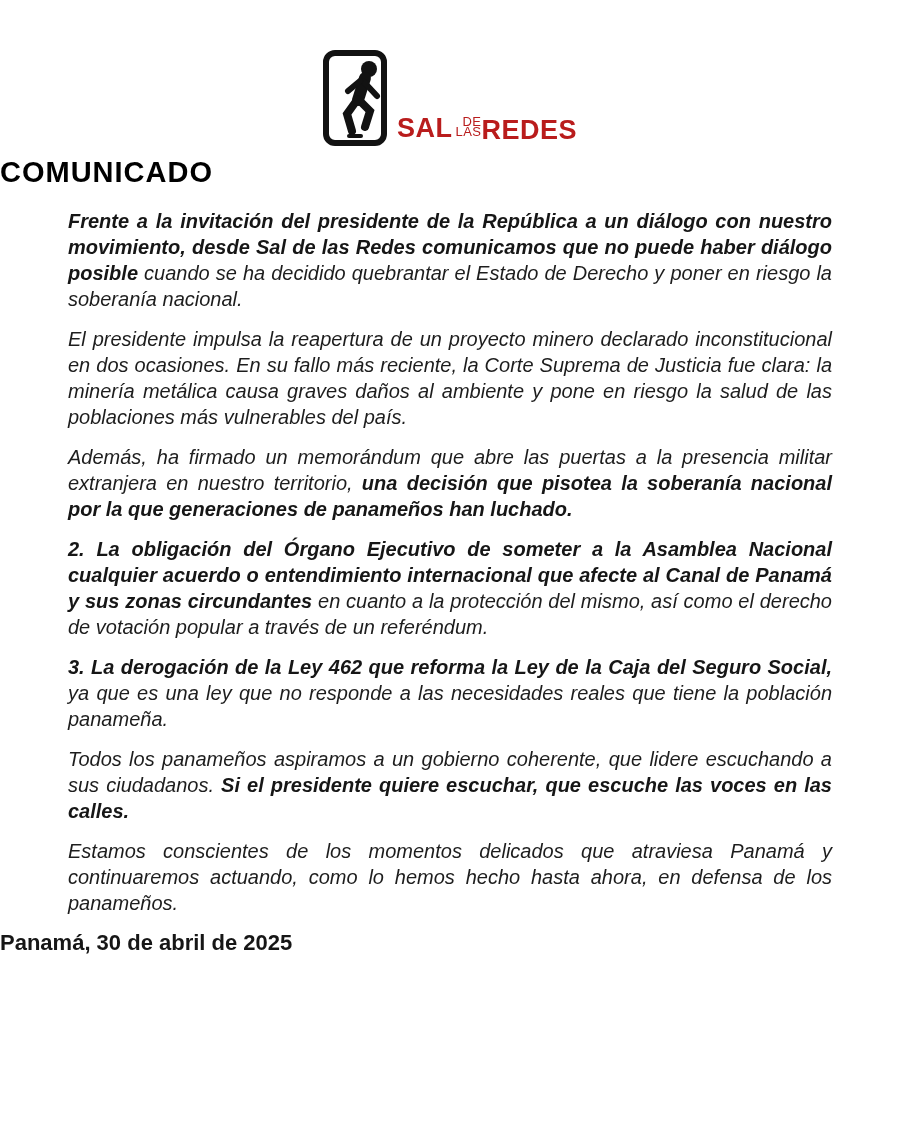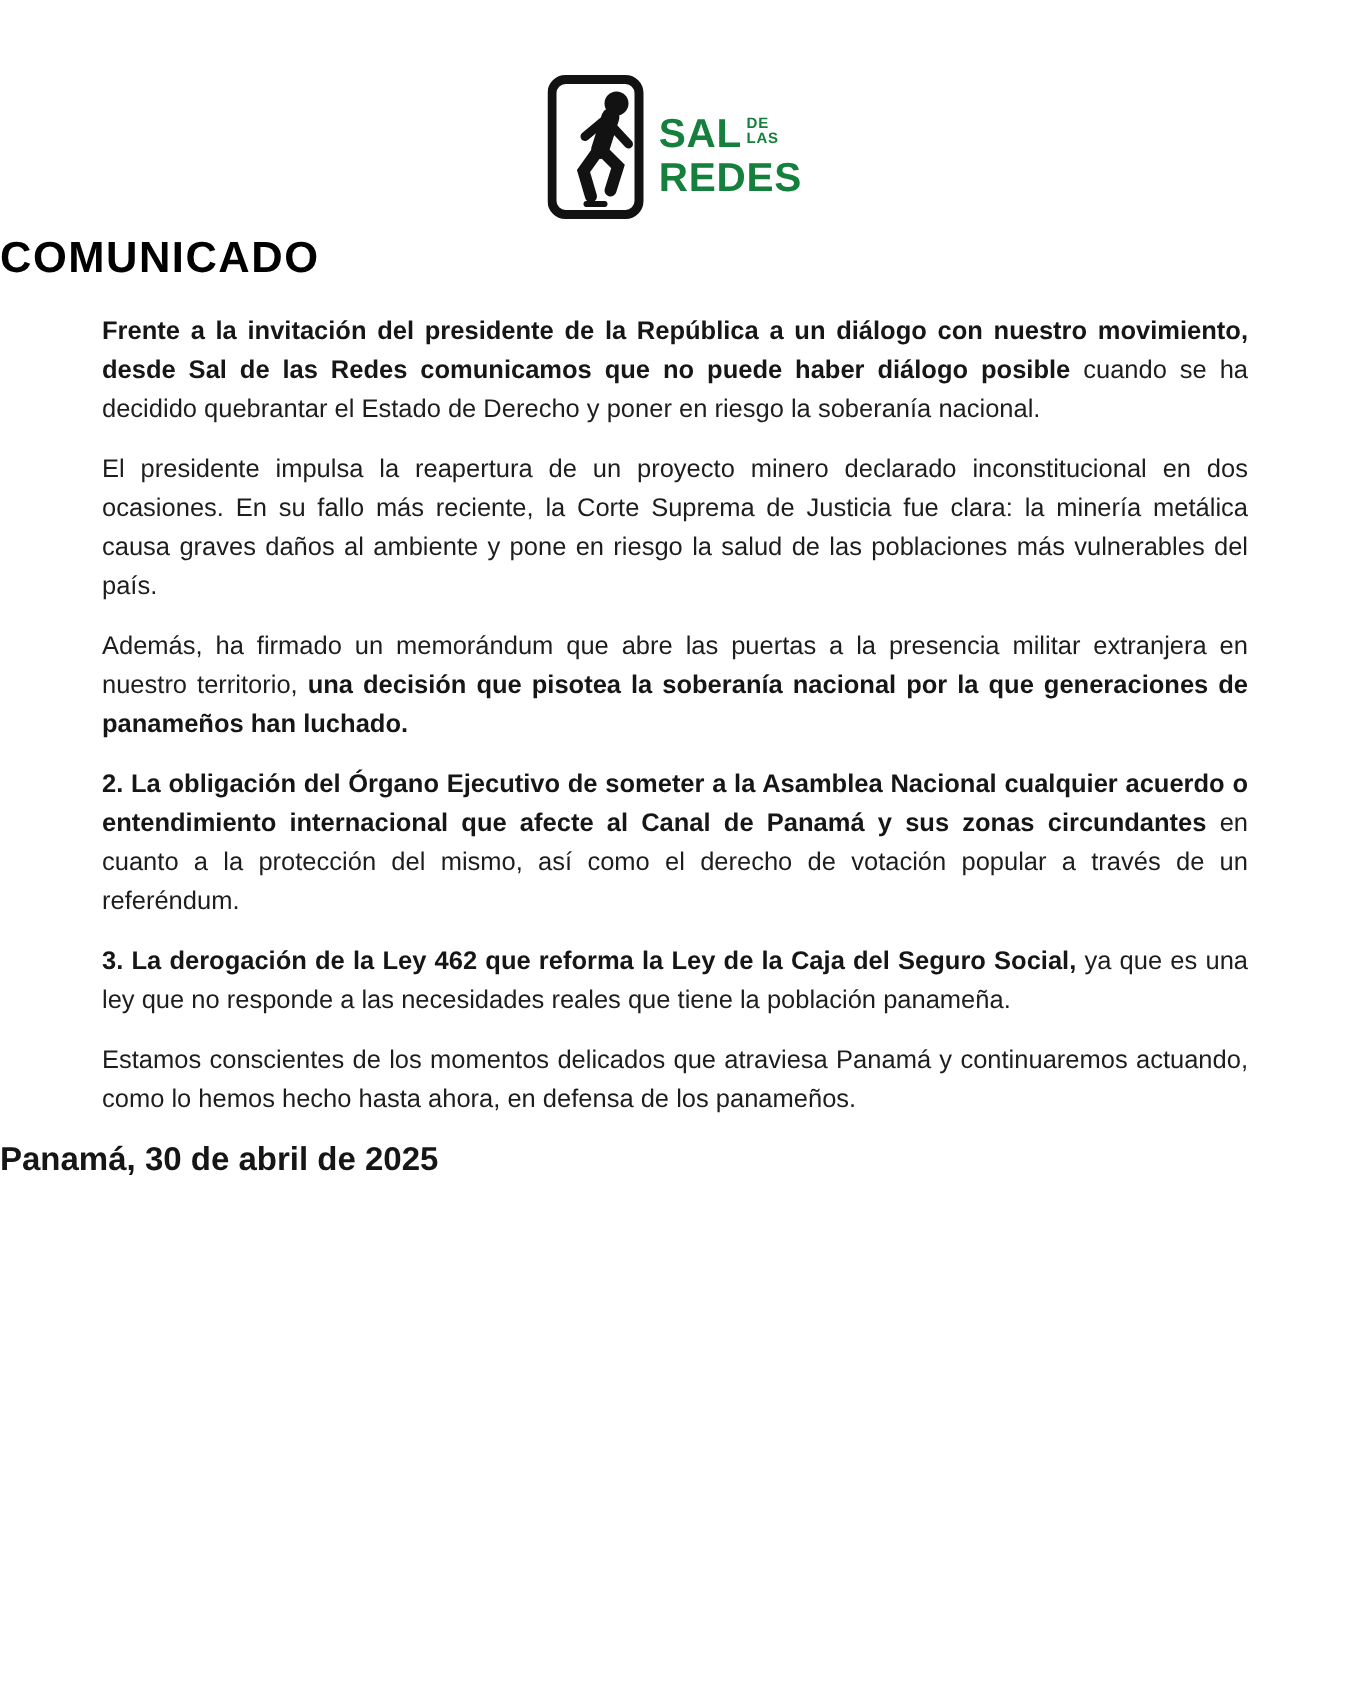--- a/index.html
+++ b/index.html
@@ -18,64 +18,66 @@
   .logo-wrap {
     display: flex;
     justify-content: center;
     align-items: flex-end;
     padding-top: 50px;
     height: 146px;
   }
   .logo-icon { display: block; }
   .logo-text {
     display: flex;
-    flex-direction: column;
+    flex-direction: row;
     margin-left: 4px;
-    margin-bottom: 14px;
-    color: #15803d;
+    margin-bottom: 2px;
+    color: #b91c1c;
     line-height: 1;
   }
   .logo-row1 { display: flex; align-items: flex-start; }
   .logo-sal {
     font-size: 27px;
     font-weight: 800;
     letter-spacing: 0.5px;
   }
   .logo-stack {
     display: flex;
     flex-direction: column;
     margin-left: 3px;
     margin-top: 2px;
-    font-size: 10px;
-    font-weight: 700;
+    font-size: 13px;
+    font-weight: 400;
     letter-spacing: 0.5px;
     line-height: 10px;
+    text-align: right;
   }
   .logo-redes {
     font-size: 27px;
     font-weight: 800;
     letter-spacing: 0.5px;
     margin-top: 2px;
   }
   
   .title {
     text-align: left;
     font-size: 29px;
     font-weight: 800;
     color: #000000;
     letter-spacing: 1px;
     margin-top: 10px;
   }
   
   .doc-body {
     padding: 0 68px;
     margin-top: 19px;
-    font-size: 17px;
+    font-size: 20px;
     line-height: 26px;
     text-align: justify;
+    font-style: italic;
   }
   .doc-body p { margin: 0 0 14px 0; }
   .doc-body p.tight { margin-bottom: 0; }
   .doc-body strong { font-weight: 700; color: #161616; }
   
   .date-line {
     font-size: 22px;
     font-weight: 700;
     color: #161616;
     margin-top: 2px;
@@ -115,20 +117,21 @@
   </header>
 
   <h1 class="title">COMUNICADO</h1>
 
   <main class="doc-body">
     <p><strong>Frente a la invitación del presidente de la República a un diálogo con nuestro movimiento, desde Sal de las Redes comunicamos que no puede haber diálogo posible</strong><span> cuando se ha decidido quebrantar el Estado de Derecho y poner en riesgo la soberanía nacional.</span></p>
     <p><span>El presidente impulsa la reapertura de un proyecto minero declarado inconstitucional en dos ocasiones. En su fallo más reciente, la Corte Suprema de Justicia fue clara: la minería metálica causa graves daños al ambiente y pone en riesgo la salud de las poblaciones más vulnerables del país.</span></p>
     <p><span>Además, ha firmado un memorándum que abre las puertas a la presencia militar extranjera en nuestro territorio, </span><strong>una decisión que pisotea la soberanía nacional por la que generaciones de panameños han luchado.</strong></p>
     <p><strong>2. La obligación del Órgano Ejecutivo de someter a la Asamblea Nacional cualquier acuerdo o entendimiento internacional que afecte al Canal de Panamá y sus zonas circundantes</strong><span> en cuanto a la protección del mismo, así como el derecho de votación popular a través de un referéndum.</span></p>
     <p><strong>3. La derogación de la Ley 462 que reforma la Ley de la Caja del Seguro Social,</strong><span> ya que es una ley que no responde a las necesidades reales que tiene la población panameña.</span></p>
+    <p><span>Todos los panameños aspiramos a un gobierno coherente, que lidere escuchando a sus ciudadanos. </span><strong>Si el presidente quiere escuchar, que escuche las voces en las calles.</strong></p>
     <p><span>Estamos conscientes de los momentos delicados que atraviesa Panamá y continuaremos actuando, como lo hemos hecho hasta ahora, en defensa de los panameños.</span></p>
   </main>
 
   <footer>
     <p class="date-line">Panamá, 30 de abril de 2025</p>
   </footer>
 
 </div>
 
 </body></html>

